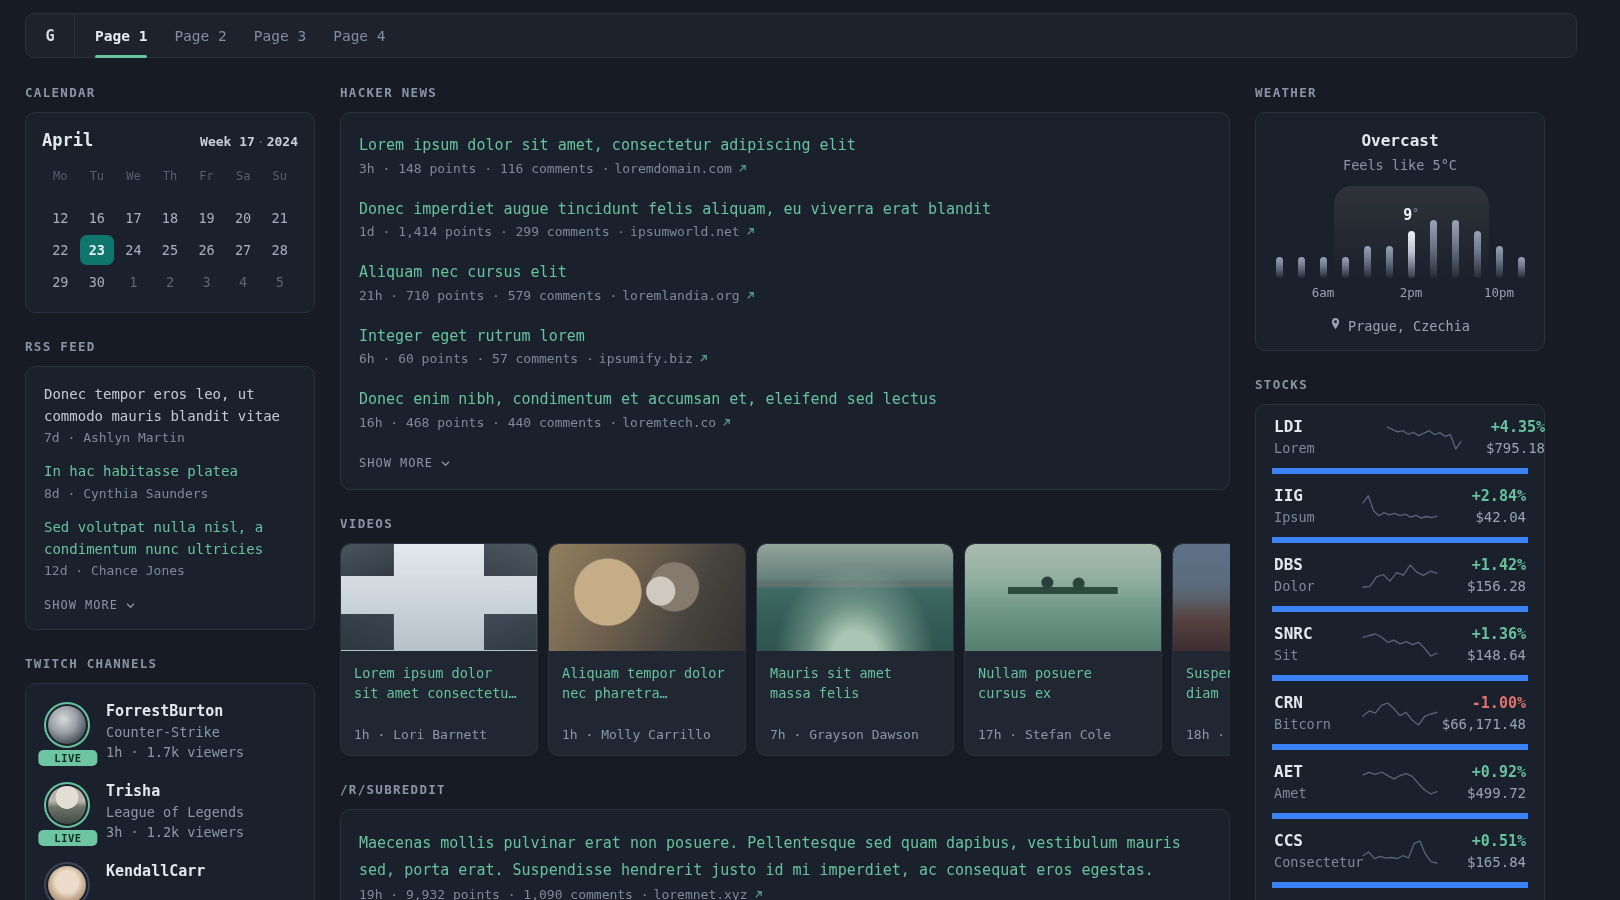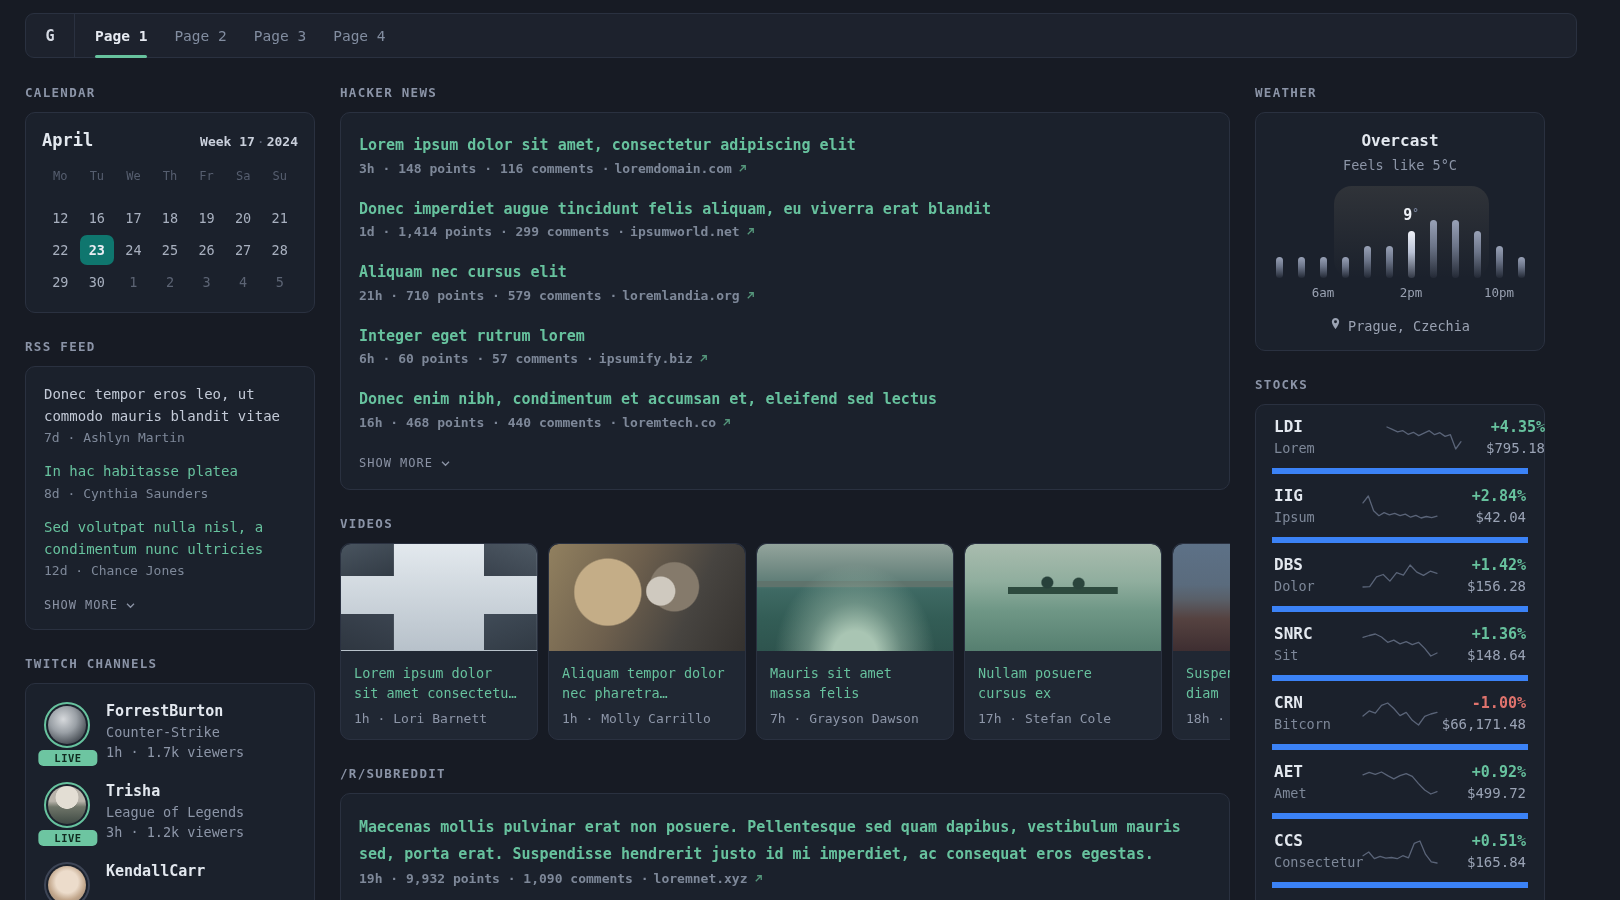--- a/index.html
+++ b/index.html
@@ -54,34 +54,34 @@
   .avatar-img{width:38px;height:38px;border-radius:50%;}
   .live-badge{position:absolute;bottom:-6px;left:50%;transform:translateX(-50%);background:#6dc5a1;color:#102b1f;
     font-size:10.5px;font-weight:bold;letter-spacing:.5px;padding:2px 16px;border-radius:5px;}
   .av-forrest{background:radial-gradient(circle at 40% 35%,#d6d9dc,#9aa0a6 40%,#4b5158 75%,#2b3036);}
   .av-trisha{background:radial-gradient(circle at 50% 30%,#e3ded4 0 34%,transparent 36%),linear-gradient(180deg,#b9b4ab 0 40%,#6f7569 55%,#3f4a44 100%);}
   .av-kendall{background:radial-gradient(circle at 50% 42%,#ecdccb 0 38%,#c2a78c 62%,#84766a);}
   .tw-name{font-size:15px;font-weight:bold;color:#e3e8ef;}
   .tw-game,.tw-meta{font-size:13.5px;color:var(--muted);margin-top:4px;}
   
   .hn-card{padding:21px 18px 18px;}
-  .hn-item{margin-bottom:22px;cursor:pointer;font-weight:bold;}
+  .hn-item{margin-bottom:22px;cursor:pointer;}
   .hn-title{font-size:15px;line-height:1.5;color:var(--accent);}
   .hn-meta{font-size:13px;color:var(--muted2);margin-top:4px;display:flex;align-items:center;gap:5px;}
   .hn-domain{color:var(--muted2);}
   .ext{color:#55977c;display:inline-flex;}
   .sub-title{font-size:15px;line-height:1.75;color:var(--accent);}
   .sub-card{padding:20px 18px;min-height:140px;}
   
   .vid-row{display:flex;gap:10px;overflow:hidden;width:890px;}
   .vid-card{flex:none;width:198px;background:var(--card2);border:1px solid var(--border);border-radius:10px;overflow:hidden;cursor:pointer;}
   .thumb{width:100%;height:107px;border-radius:10px 10px 0 0;}
   .vid-body{padding:12px 13px 13px;}
   .vid-title{font-size:13.5px;line-height:1.55;color:var(--accent);white-space:nowrap;}
-  .vid-meta{font-size:13px;color:var(--muted);margin-top:7px;white-space:nowrap;}
+  .vid-meta{font-size:13px;color:var(--muted);margin-top:23px;white-space:nowrap;}
   .thumb-cross{background:
     linear-gradient(160deg,#49545f,#323b45) left top/27% 30% no-repeat,
     linear-gradient(200deg,#4d5863,#39424d) right top/27% 30% no-repeat,
     linear-gradient(20deg,#2e3640,#3b4450) left bottom/27% 34% no-repeat,
     linear-gradient(340deg,#313a44,#404b57) right bottom/27% 34% no-repeat,
     linear-gradient(180deg,#e3e9ee,#b7c1ca);}
   .thumb-camera{background:
     radial-gradient(circle at 57% 44%,#cfc9bf 0 11%,transparent 12%),
     radial-gradient(circle at 64% 40%,#857a6b 0 17%,transparent 18%),
     radial-gradient(circle at 30% 45%,#c4ad87 0 22%,transparent 23%),

